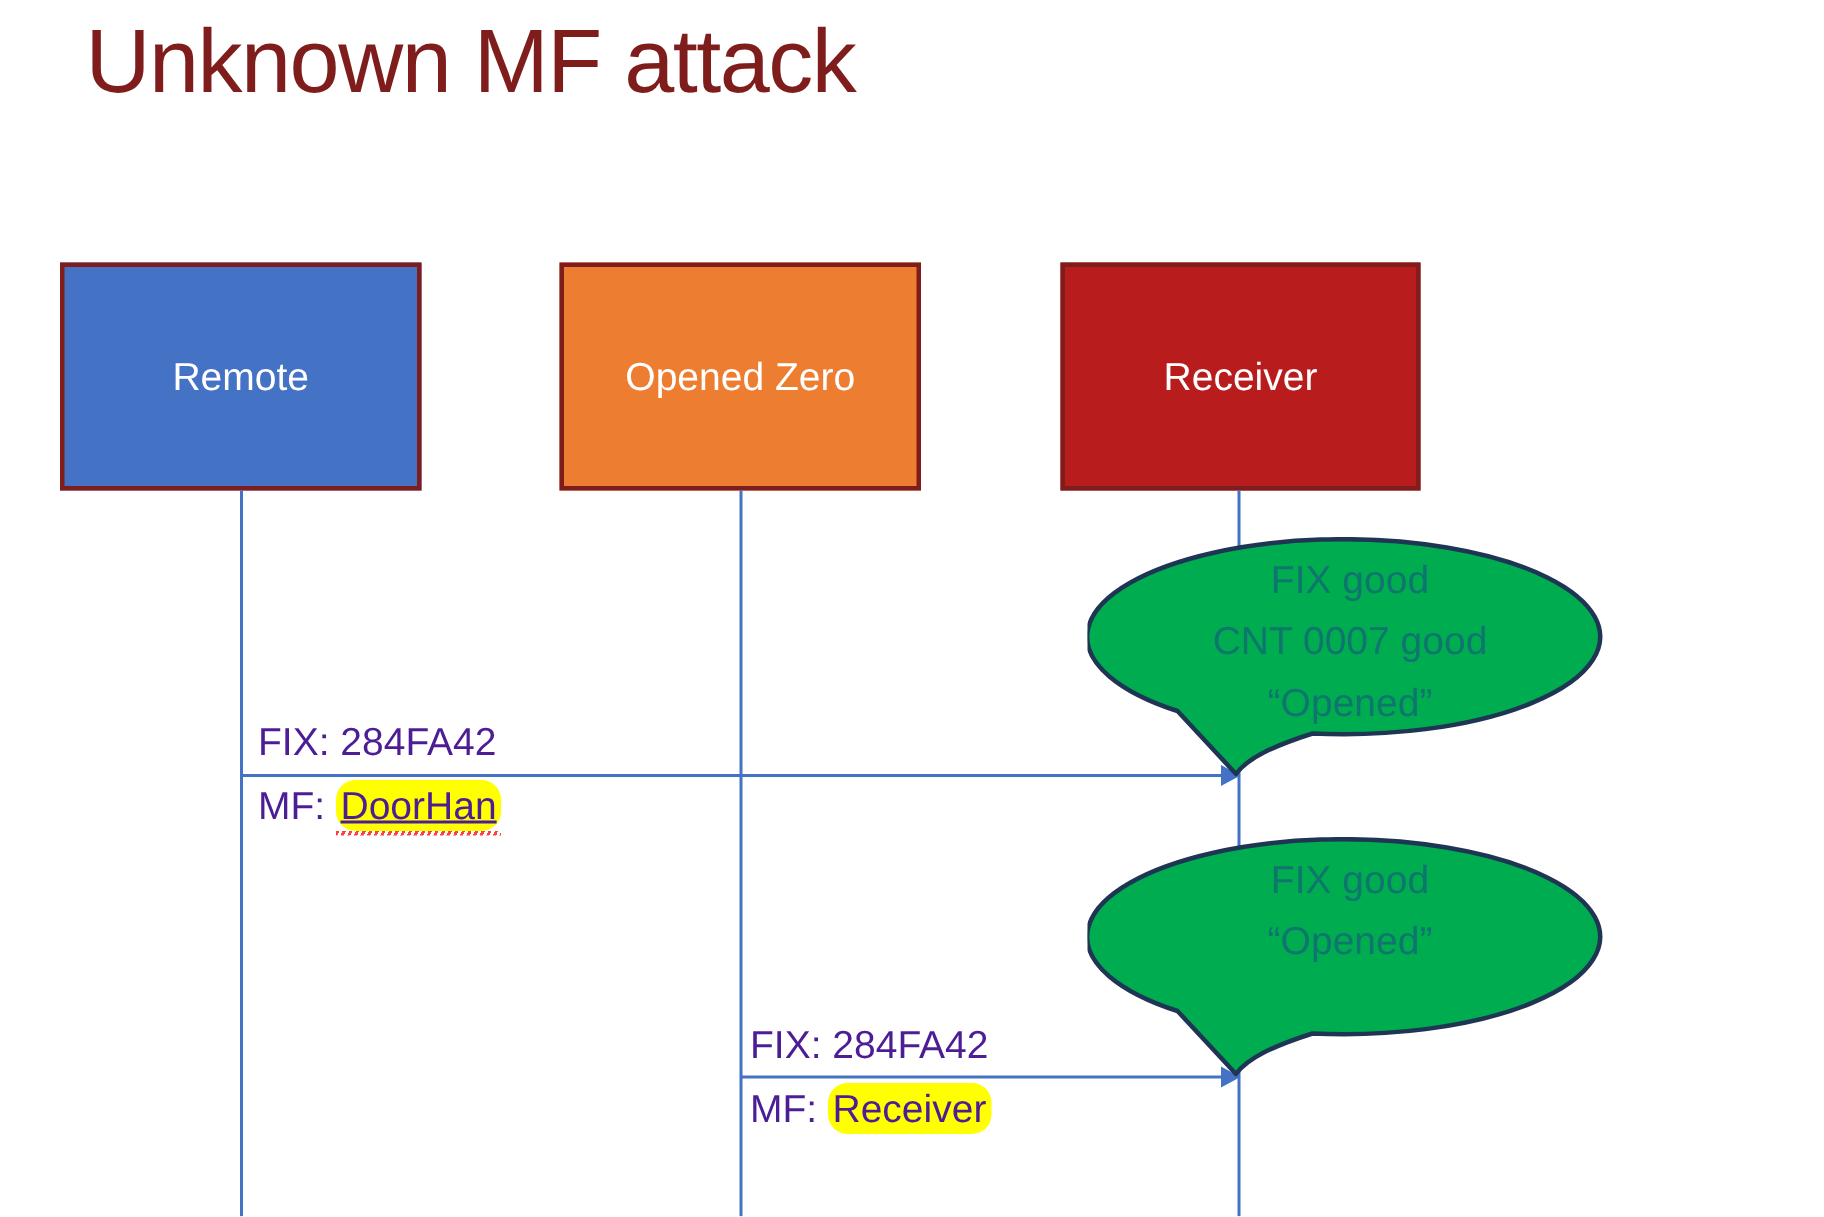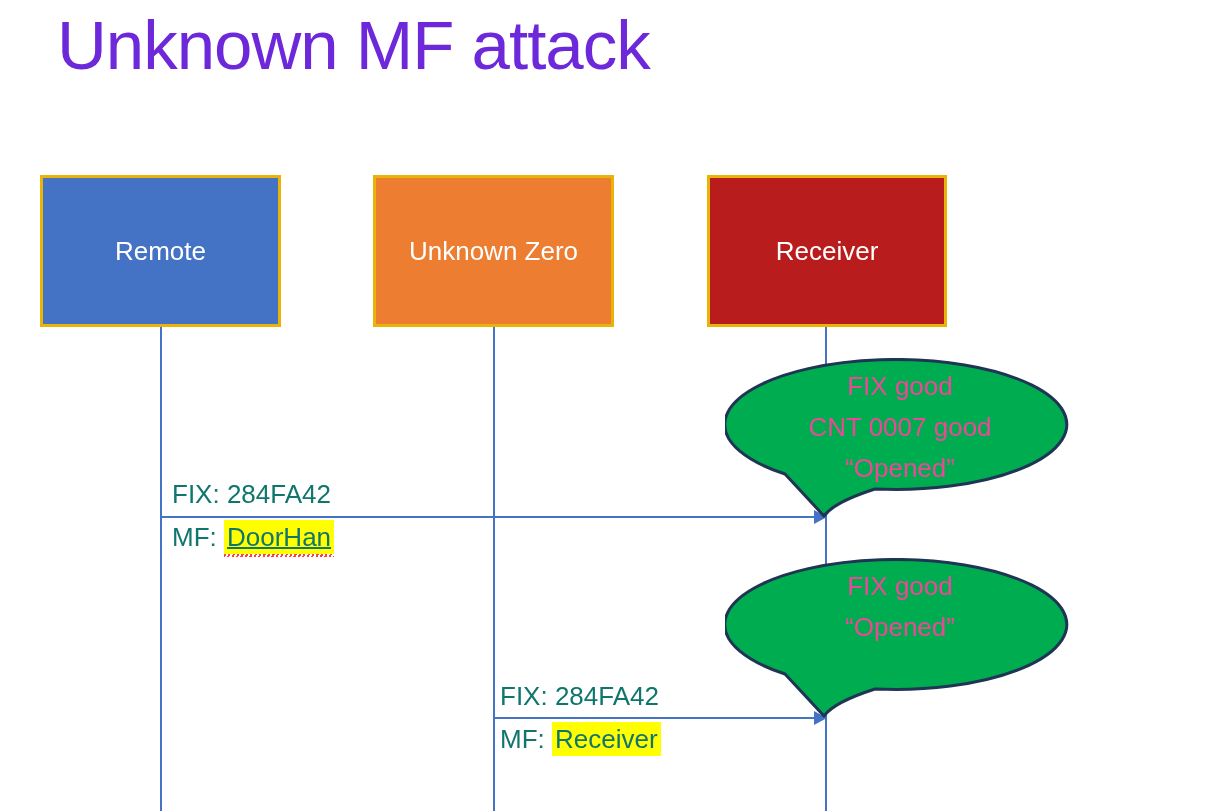--- a/index.html
+++ b/index.html
@@ -9,31 +9,31 @@
     width: 1216px;
     height: 811px;
     background: #ffffff;
     overflow: hidden;
     font-family: "Liberation Sans", sans-serif;
   }
   .title {
     position: absolute;
     left: 57px;
     top: 6px;
-    font-size: 69px;
+    font-size: 60px;
     font-weight: 300;
     letter-spacing: -1px;
-    color: #6d28d9;
+    color: #7f1d1d;
     white-space: nowrap;
   }
   .actor-box {
     position: absolute;
     top: 175px;
     height: 152px;
-    border: 3px solid #eab308;
+    border: 3px solid #7f1d1d;
     display: flex;
     align-items: center;
     justify-content: center;
     color: #ffffff;
     font-size: 26px;
   }
   .actor-remote   { left: 40px;  width: 241px; background: #4472c4; }
   .actor-flipper  { left: 373px; width: 241px; background: #ed7d31; }
   .actor-receiver { left: 707px; width: 240px; background: #b91c1c; }
   .lifeline {
@@ -59,26 +59,26 @@
     top: -8px;
     width: 0; height: 0;
     border-top: 7px solid transparent;
     border-bottom: 7px solid transparent;
     border-left: 13px solid #4472c4;
   }
   .msg-text {
     position: absolute;
     font-size: 26px;
     line-height: 43px;
-    color: #0f766e;
+    color: #4c1d95;
     white-space: nowrap;
   }
   .msg-1 { left: 172px; top: 473px; }
   .msg-2 { left: 500px; top: 675px; }
-  .hl { background: #ffff00; padding: 2px 3px; }
+  .hl { background: #ffff00; padding: 2px 3px; border-radius: 13px; }
   .ul { text-decoration: underline; text-decoration-thickness: 2px; }
   .sq { position: relative; }
   .sq::after {
     content: "";
     position: absolute;
     left: 0; right: 0;
     bottom: -3px;
     height: 3px;
     background-image: repeating-linear-gradient(115deg, #ff4040 0 2px, rgba(0,0,0,0) 2px 4px);
   }
@@ -90,38 +90,38 @@
   }
   .bubble-1 { top: 358px; }
   .bubble-2 { top: 558px; }
   .bubble svg { position: absolute; left: 0; top: 0; }
   .bubble-text {
     position: absolute;
     left: 20px;
     top: 8px;
     width: 310px;
     text-align: center;
-    color: #ec4899;
+    color: #0f766e;
     font-size: 26px;
     line-height: 41px;
     white-space: nowrap;
   }
 </style>
 </head>
 <body>
 
 <div class="slide">
 
   <div class="title">Unknown MF attack</div>
 
   <div class="actor-box actor-remote">
     <span>Remote</span>
   </div>
   <div class="actor-box actor-flipper">
-    <span>Unknown Zero</span>
+    <span>Opened Zero</span>
   </div>
   <div class="actor-box actor-receiver">
     <span>Receiver</span>
   </div>
 
   <div class="lifeline lifeline-remote"></div>
   <div class="lifeline lifeline-flipper"></div>
   <div class="lifeline lifeline-receiver"></div>
 
   <div class="msg-arrow arrow-1">

